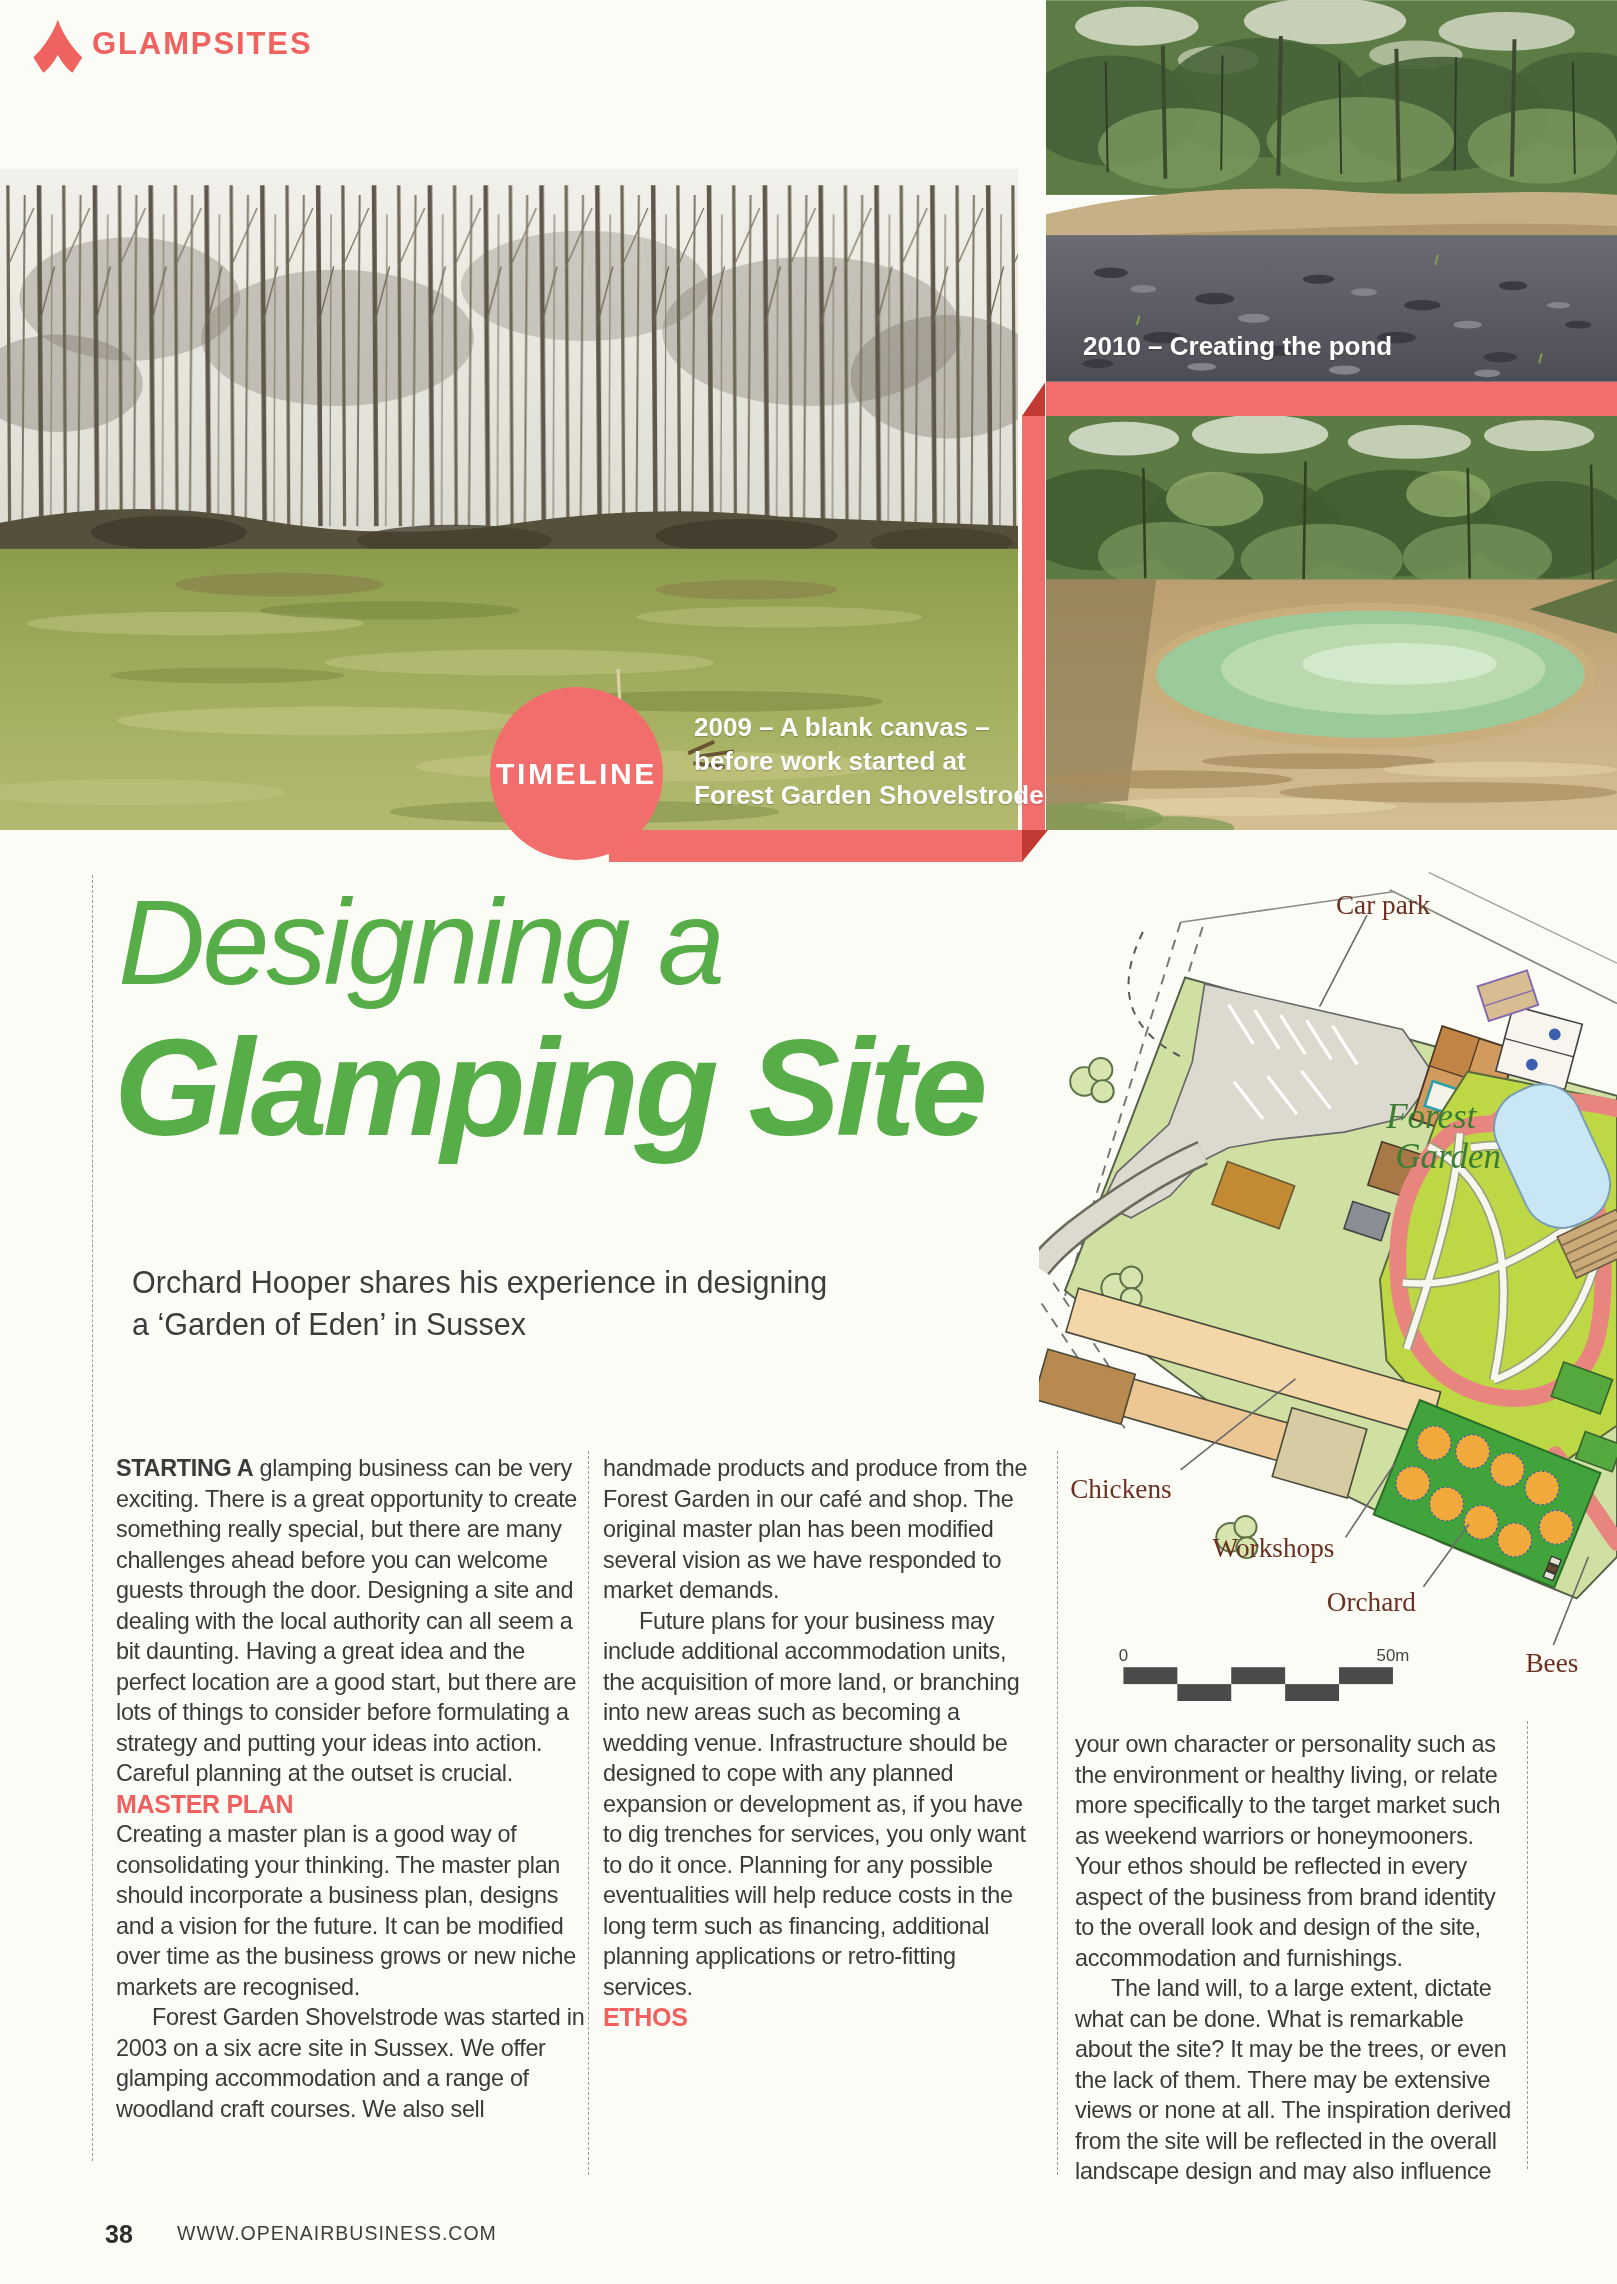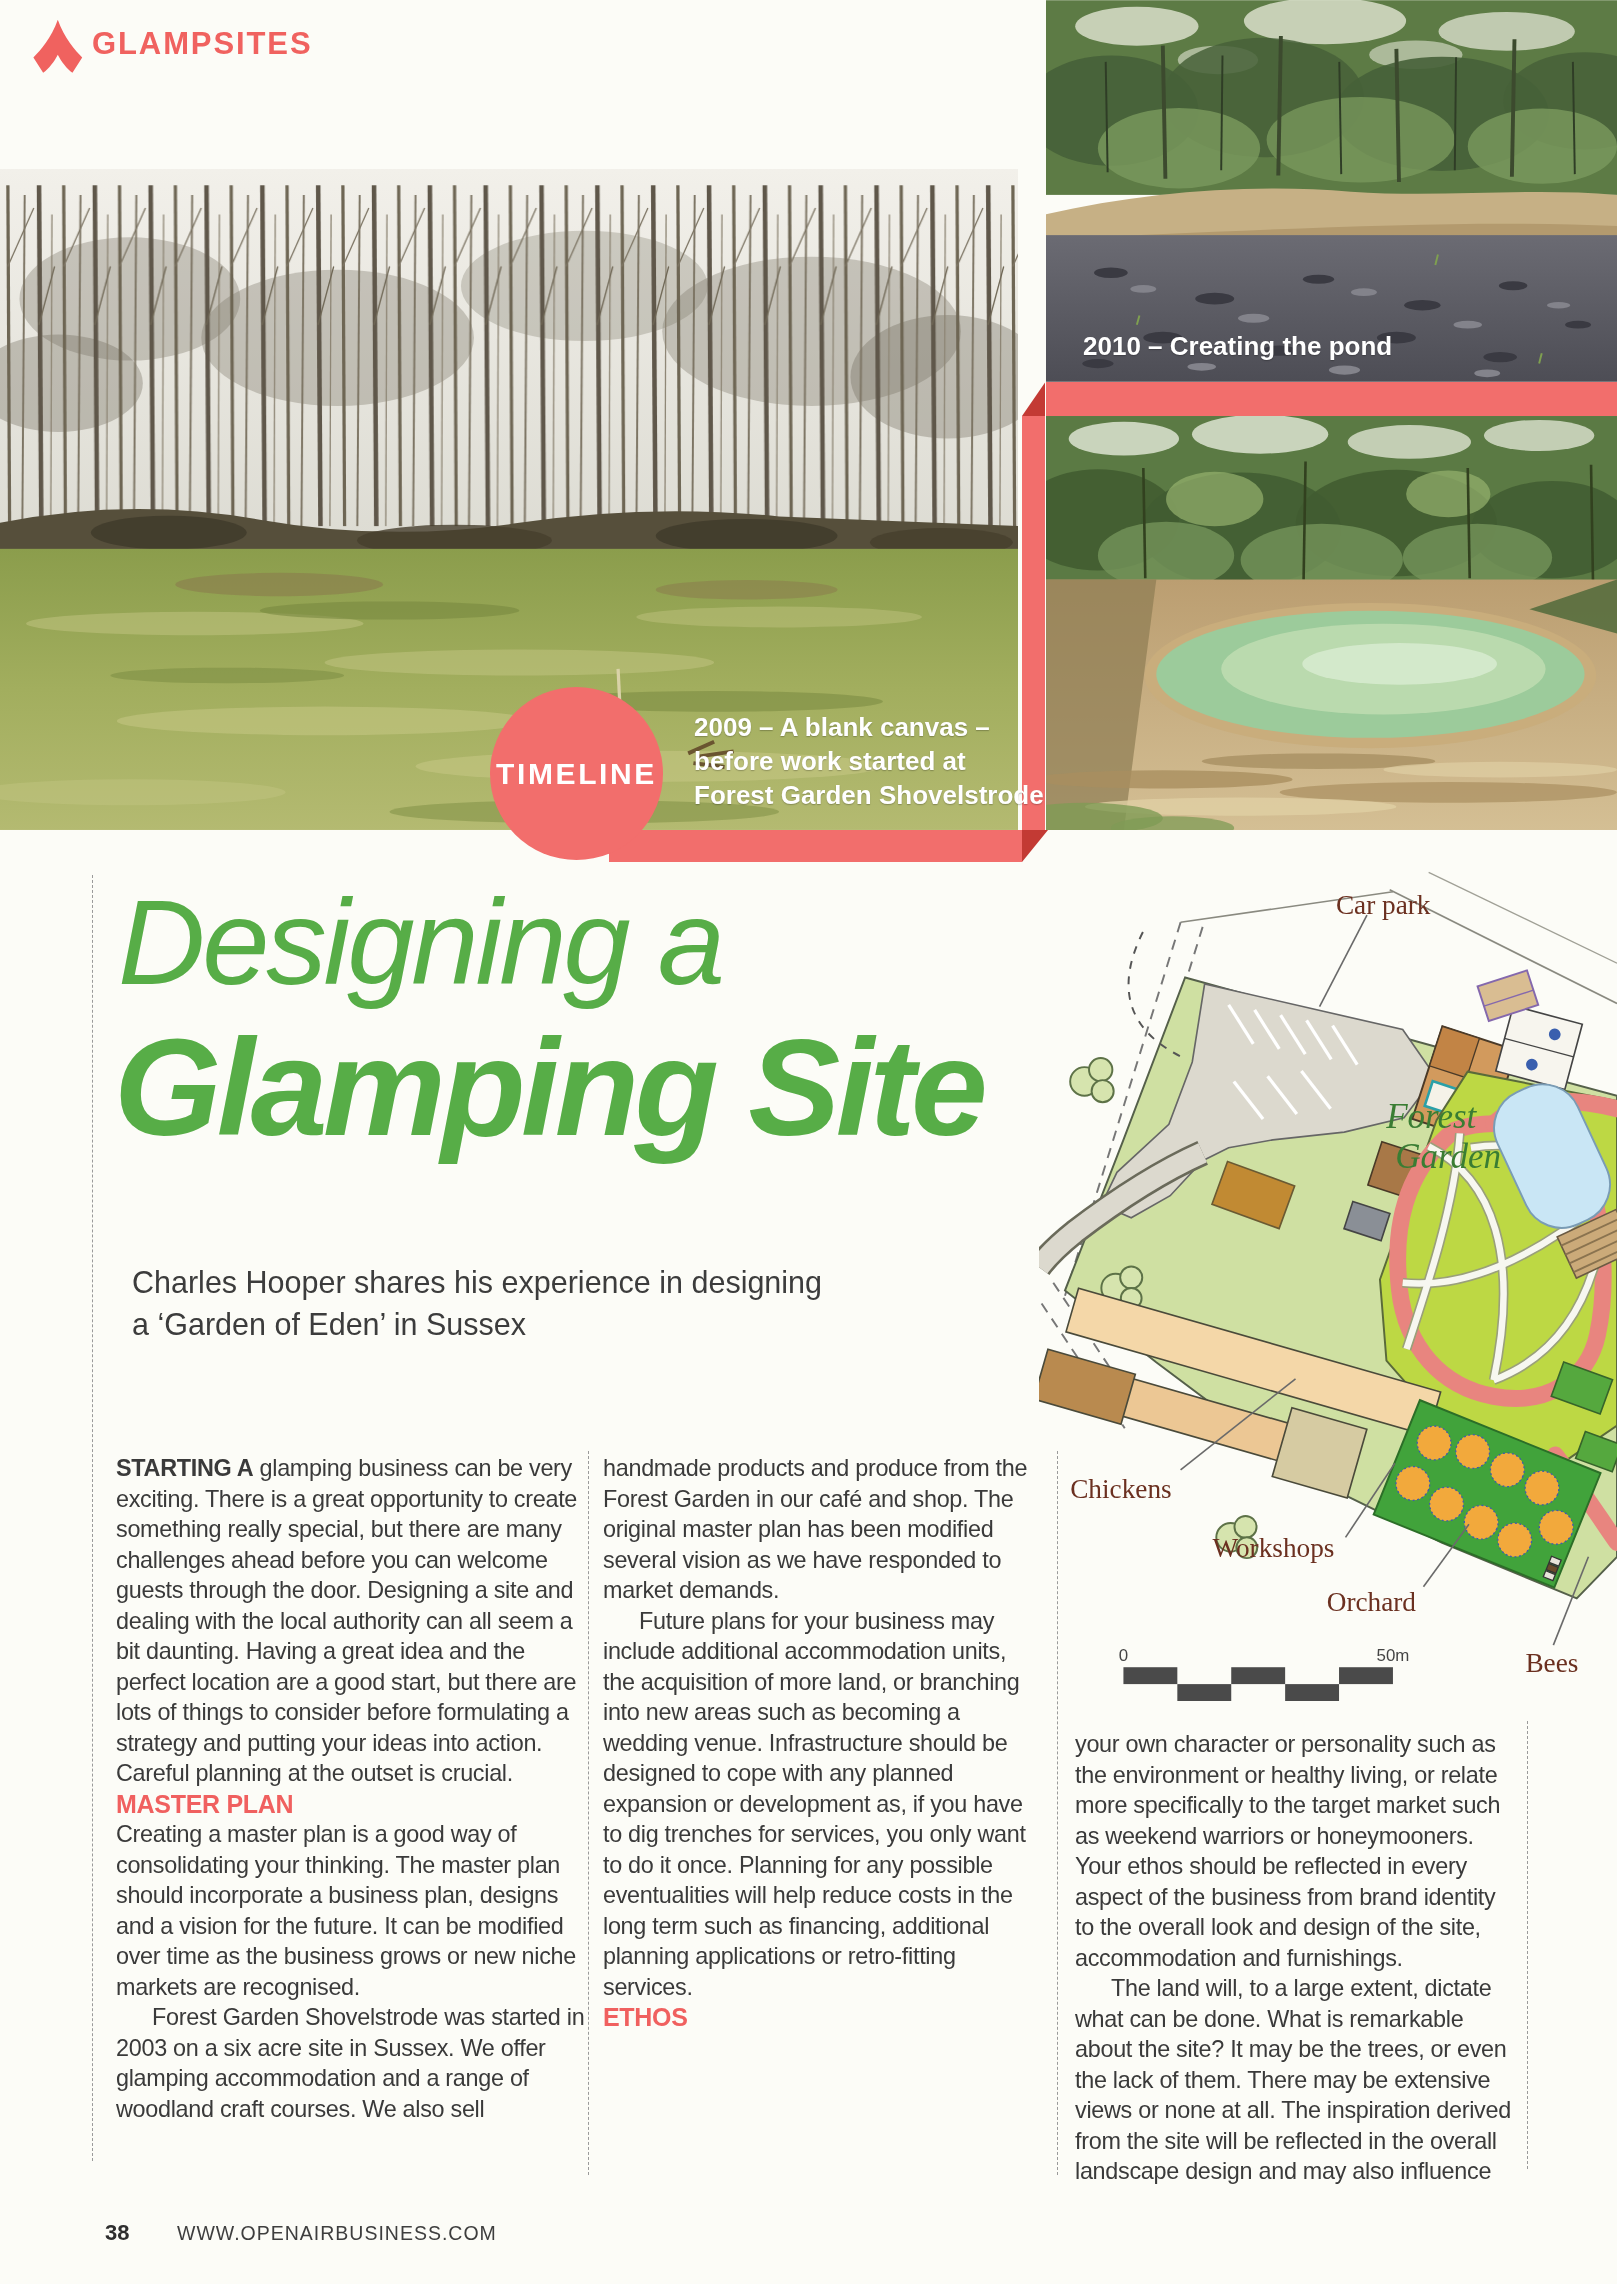--- a/index.html
+++ b/index.html
@@ -60,21 +60,21 @@
   .col-3{left:1075px;top:1729px;width:436px;}
   .col p{margin:0;}
   .col p + p{text-indent:36px;}
   .col .lead{font-weight:bold;}
   .sec-heading{
     font-size:25px;font-weight:bold;color:#f0605f;margin:34px 0 6.5px 0;
     text-indent:0 !important;
   }
   .col p.after-heading{text-indent:0;}
   
-  .footer-page{left:105px;top:2220px;font-size:22px;font-weight:bold;color:#2e2e2e;}
+  .footer-page{left:105px;top:2220px;font-size:25px;font-weight:bold;color:#2e2e2e;}
   .footer-site{left:177px;top:2222px;font-size:19.5px;letter-spacing:1px;color:#3e3e3e;}
 </style>
 </head>
 <body>
 
 <svg class="abs" style="left:32px;top:17px;" width="53" height="60" viewBox="0 0 76 86">
   <path d="M37,4 C28,30 12,48 2,58 L16,80 C24,74 32,64 37,54 C42,64 50,74 58,80 L72,58 C62,48 46,30 37,4 Z" fill="#f0625f"></path>
 </svg>
 <div class="abs brand-title">GLAMPSITES</div>
 
@@ -250,21 +250,21 @@
 <div class="abs photo-caption caption-2009">
   <span>2009 – A blank canvas –</span>
   <span>before work started at</span>
   <span>Forest Garden Shovelstrode</span>
 </div>
 
 <div class="abs rule-dashed rule-left"></div>
 <div class="abs title-1">Designing a</div>
 <div class="abs title-2">Glamping Site</div>
 <div class="abs standfirst">
-  <span>Charles Hooper shares his experience in designing</span>
+  <span>Orchard Hooper shares his experience in designing</span>
   <span>a ‘Garden of Eden’ in Sussex</span>
 </div>
 
 <svg class="abs" style="left:1039px;top:867px;" width="578" height="838" viewBox="0 0 890 1290">
 
   <line x1="540" y1="35" x2="890" y2="210" stroke="#8a8a80" stroke-width="2.5"></line>
   <line x1="600" y1="8" x2="890" y2="148" stroke="#a0a096" stroke-width="2"></line>
   <line x1="218" y1="85" x2="545" y2="38" stroke="#8a8a80" stroke-width="2.5"></line>
   <line x1="218" y1="85" x2="40" y2="660" stroke="#777" stroke-width="3" stroke-dasharray="16 12"></line>
   <line x1="252" y1="92" x2="74" y2="668" stroke="#777" stroke-width="3" stroke-dasharray="16 12"></line>

